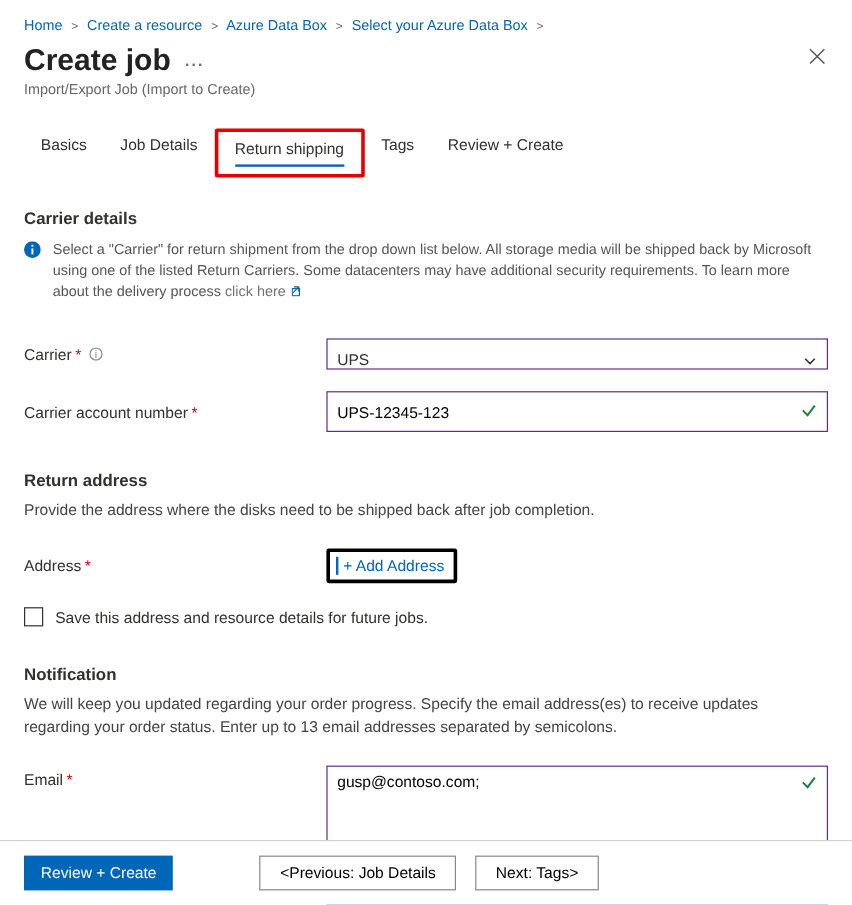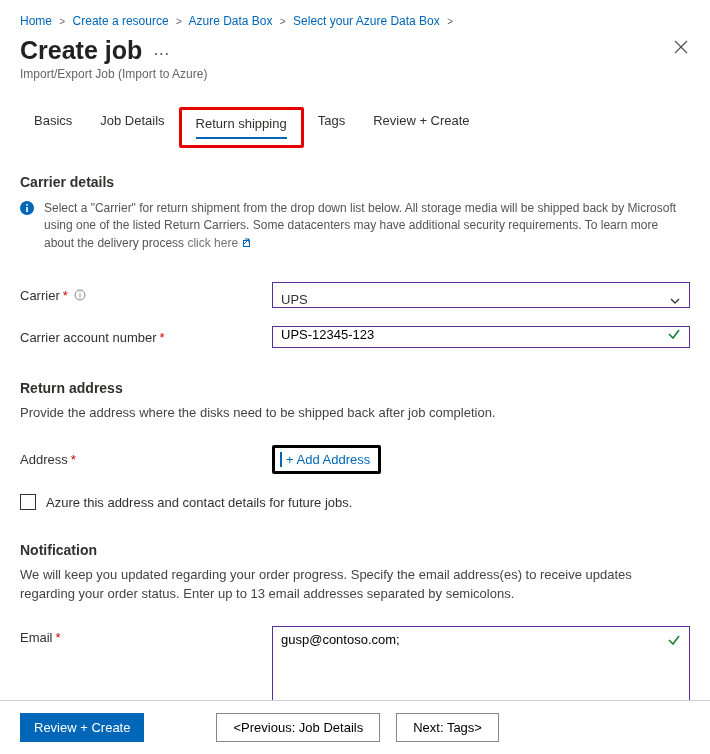--- a/index.html
+++ b/index.html
@@ -27,21 +27,21 @@
   .form-row { display: flex; align-items: center; margin-top: 18px; }
   .form-row.tall { align-items: flex-start; }
   .label-col { width: 252px; font-size: 13px; color: #323130; display: flex; align-items: center; }
   .req { color: #c00; margin-left: 3px; }
   .info-mini { margin-left: 6px; display: inline-flex; }
   .info-mini svg circle { stroke: #888; fill: none; }
   .info-mini svg text { fill: #888; font-size: 9px; }
   .field-col { flex: 1; }
   .select { border: 1px solid #5b2d91; height: 26px; display: flex; align-items: flex-end; padding: 0 8px; justify-content: space-between; cursor: pointer; background: #fff; }
   .chevron svg { display:block; }
-  .textfield { border: 1px solid #5b2d91; height: 22px; display: flex; align-items: flex-start; padding: 0 8px; background:#fff; }
+  .textfield { border: 1px solid #5b2d91; height: 22px; display: flex; align-items: center; padding: 16px 8px; background:#fff; }
   .textfield input { border: none; outline: none; flex: 1; font-family: inherit; font-size: 13px; }
   .check { color: #1a7f37; flex: 0 0 18px; text-align:right; }
   .desc { font-size: 13px; color: #444; margin-top: 8px; line-height:1.45; }
   .add-link-box { display:inline-block; border: 3px solid #000000; border-radius:2px; padding: 4px 8px 4px 5px; }
   .add-link-inner { border-left: 2px solid #0066b8; padding-left: 4px; color:#0066b8; cursor:pointer; font-size:13px; }
   .checkbox-row { display:flex; align-items:center; margin-top: 20px; }
   .checkbox-row .cb { width:16px; height:16px; border:1px solid #323130; margin-right:10px; cursor:pointer; background:#fff; }
   .textarea { border:1px solid #5b2d91; height: 116px; padding: 5px 8px; background:#fff; position:relative; }
   .textarea textarea { border:none; outline:none; width: calc(100% - 22px); height:100%; resize:none; font-family:inherit; font-size:13px; }
   .textarea .check { position:absolute; top:6px; right:8px; }
@@ -63,21 +63,21 @@
     <a>Azure Data Box</a>
     <span class="sep">&gt;</span>
     <a>Select your Azure Data Box</a>
     <span class="sep">&gt;</span>
   </div>
 
   <div class="titlebar">
     <div class="title">Create job</div>
     <div class="titledots">···</div>
   </div>
-  <div class="subtitle">Import/Export Job (Import to Azure)</div>
+  <div class="subtitle">Import/Export Job (Import to Create)</div>
 
   <div class="close">
     <svg width="14" height="14" viewBox="0 0 14 14">
         <line x1="1" y1="1" x2="13" y2="13" stroke="#555" stroke-width="1.2"></line>
         <line x1="13" y1="1" x2="1" y2="13" stroke="#555" stroke-width="1.2"></line>
       </svg>
   </div>
 
   <div class="tabs">
     <div class="tab"><span>Basics</span></div>
@@ -161,21 +161,21 @@
     </div>
     <div class="field-col">
       <span class="add-link-box">
         <span class="add-link-inner">+ Add Address</span>
       </span>
     </div>
   </div>
 
   <div class="checkbox-row">
     <div class="cb"></div>
-    <span>Azure this address and contact details for future jobs.</span>
+    <span>Save this address and resource details for future jobs.</span>
   </div>
 
   <div class="section-title" style="margin-top:32px">Notification</div>
   <div class="desc">We will keep you updated regarding your order progress. Specify the email address(es) to receive updates regarding your order status. Enter up to 13 email addresses separated by semicolons.</div>
 
   <div class="form-row tall" style="margin-top:22px">
     <div class="label-col" style="padding-top:4px">
       <span>Email</span>
       <span class="req">*</span>
     </div>

